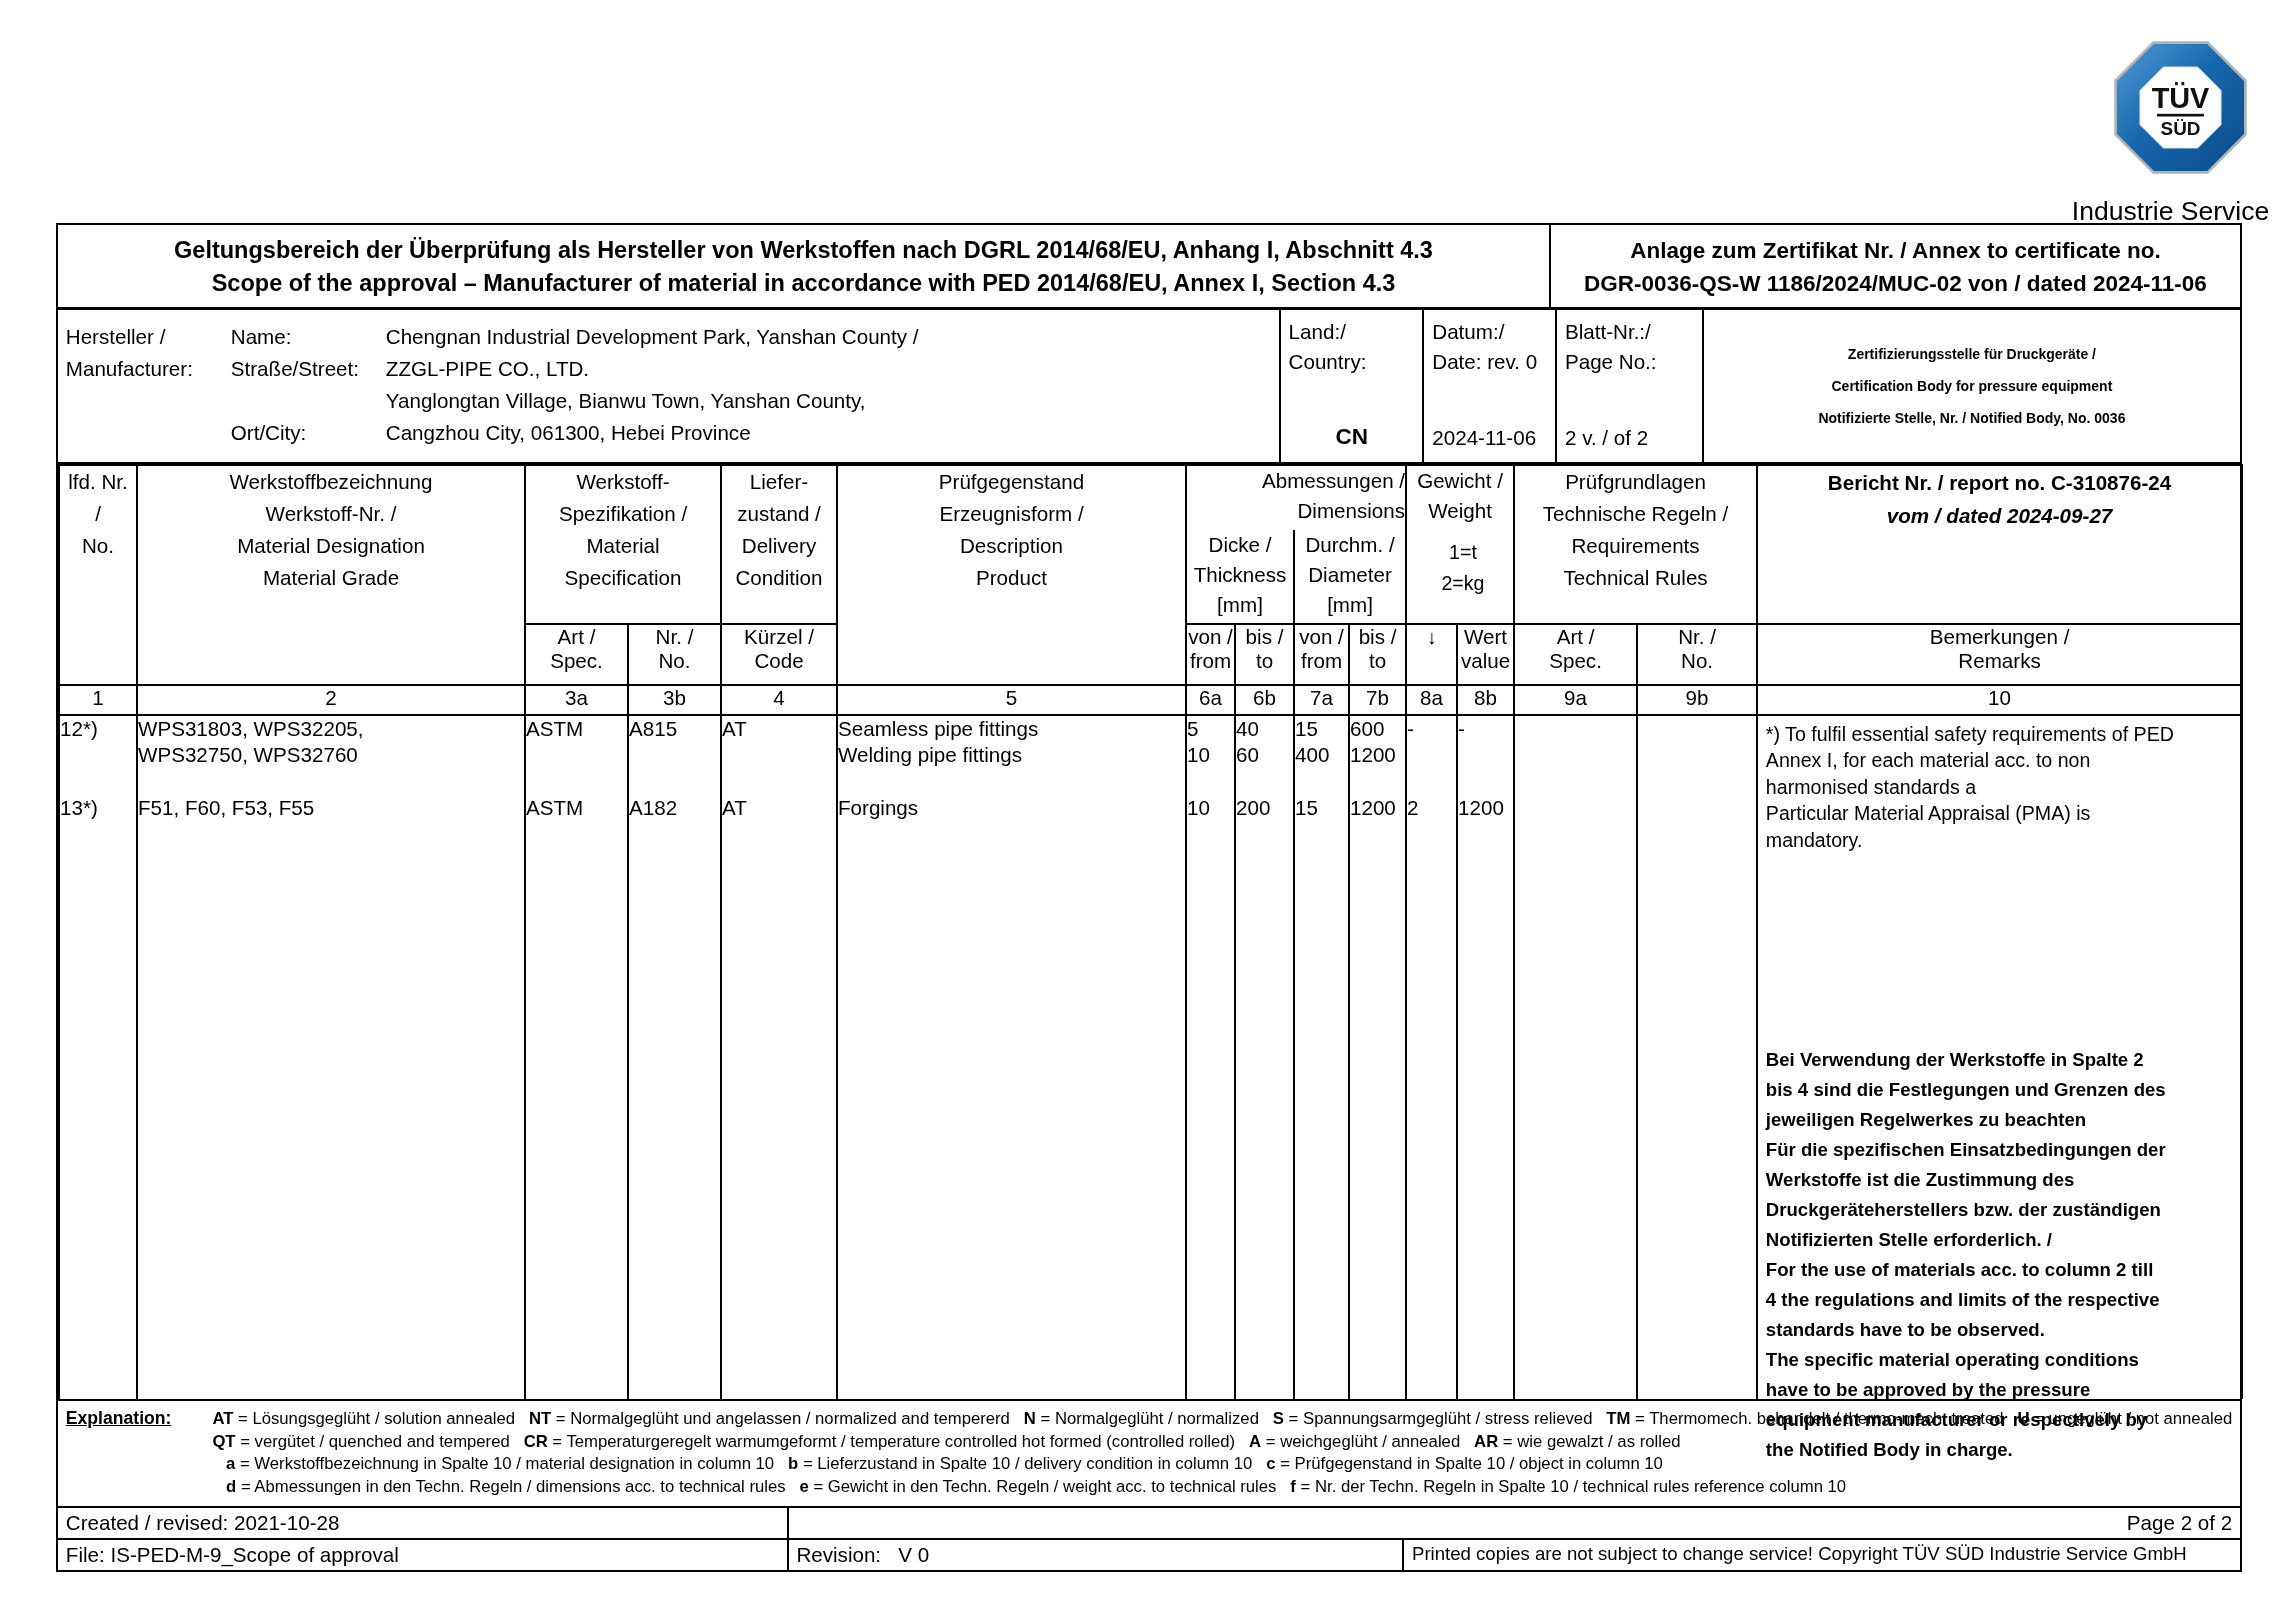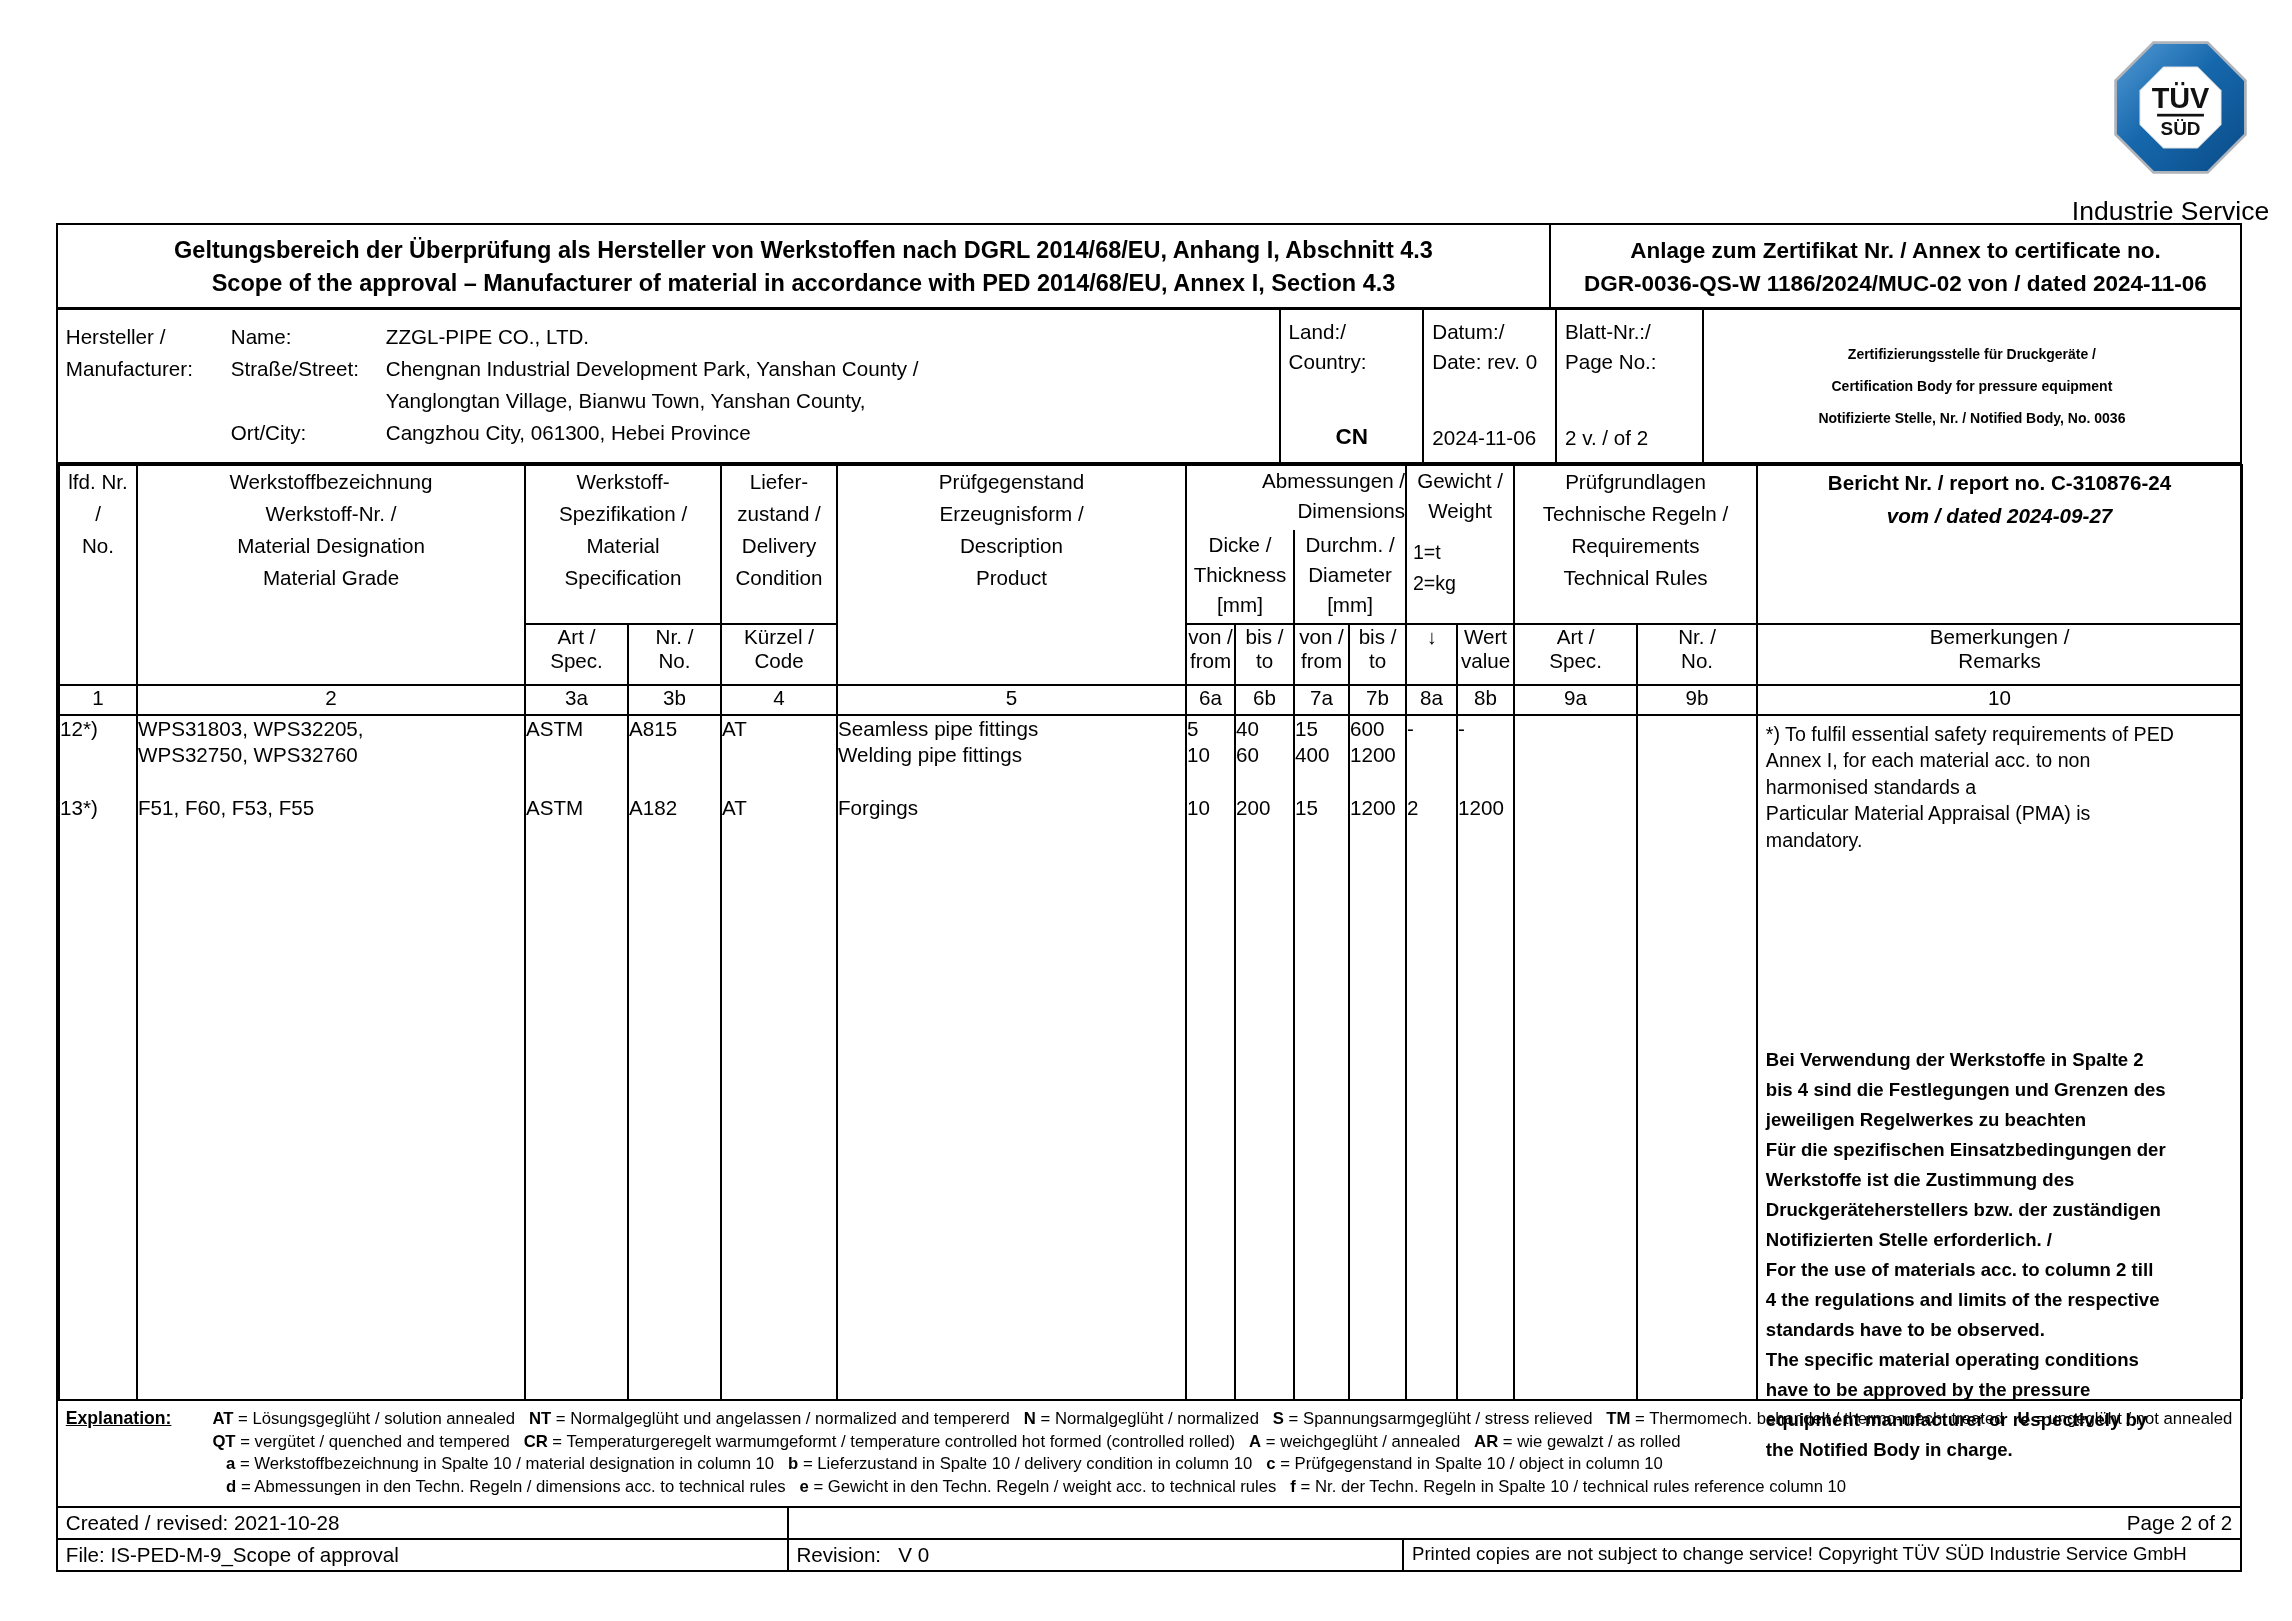--- a/index.html
+++ b/index.html
@@ -41,21 +41,21 @@
   .mfr-cert{flex:1;display:flex;align-items:center;justify-content:center;text-align:center;
     font-weight:bold;font-size:14px;line-height:32px;}
 
   
   table.main{border-collapse:collapse;table-layout:fixed;width:2182px;}
   table.main td{border:2px solid #000;padding:0;vertical-align:top;font-size:20.6px;}
   .hc{ text-align:center;padding-top:7.8px;line-height:32px;}
   .dims-cell{border-bottom:0 !important;text-align:right;line-height:30px;padding-top:3.9px;vertical-align:top;}
   .dim-sub{border-top:0 !important;text-align:center;line-height:30px;vertical-align:bottom;padding-bottom:2px;}
   .weight-cell{text-align:center;padding-top:3.9px;line-height:30px;}
-  .weight-units{text-align:left;padding-left:5.9px;margin-top:11.8px;line-height:31px;font-size:19.6px;}
+  .weight-units{text-align:center;padding-left:5.9px;margin-top:11.8px;line-height:31px;font-size:19.6px;}
   .report-cell{text-align:center;vertical-align:middle;font-weight:bold;font-size:21.6px;line-height:33px;}
   .report2{font-style:italic;}
   .subc{text-align:center;vertical-align:middle;line-height:24.5px;font-size:19.6px;padding:2px 0 3.9px;}
   .arrowc{vertical-align:bottom;padding-bottom:3.9px;}
   .num-row td{border-top:2.9px solid #000;border-bottom:2.9px solid #000;text-align:center;
     height:28px;vertical-align:middle;font-size:20.6px;}
   .data-row td{height:678px;border-bottom:0 !important;padding:4.9px 2px 0 6.9px;}
   .dline{height:26.5px;line-height:26.5px;white-space:nowrap;}
   .remarks-cell{position:relative;padding:4.9px 2px 0 7.8px !important;}
   .remark-plain{font-size:19.6px;line-height:26.5px;}
@@ -117,22 +117,22 @@
         <div class="mline">Hersteller /</div>
         <div class="mline">Manufacturer:</div>
       </div>
       <div class="mcol2">
         <div class="mline">Name:</div>
         <div class="mline">Straße/Street:</div>
         <div class="mline"></div>
         <div class="mline">Ort/City:</div>
       </div>
       <div class="mcol3">
+        <div class="mline">Chengnan Industrial Development Park, Yanshan County /</div>
         <div class="mline">ZZGL-PIPE CO., LTD.</div>
-        <div class="mline">Chengnan Industrial Development Park, Yanshan County /</div>
         <div class="mline">Yanglongtan Village, Bianwu Town, Yanshan County,</div>
         <div class="mline">Cangzhou City, 061300, Hebei Province</div>
       </div>
     </div>
     <div class="mfr-cell w-country">
       <div class="cl pre">Land:/
 Country:</div>
       <div class="cell-val-center">CN</div>
     </div>
     <div class="mfr-cell w-date">

